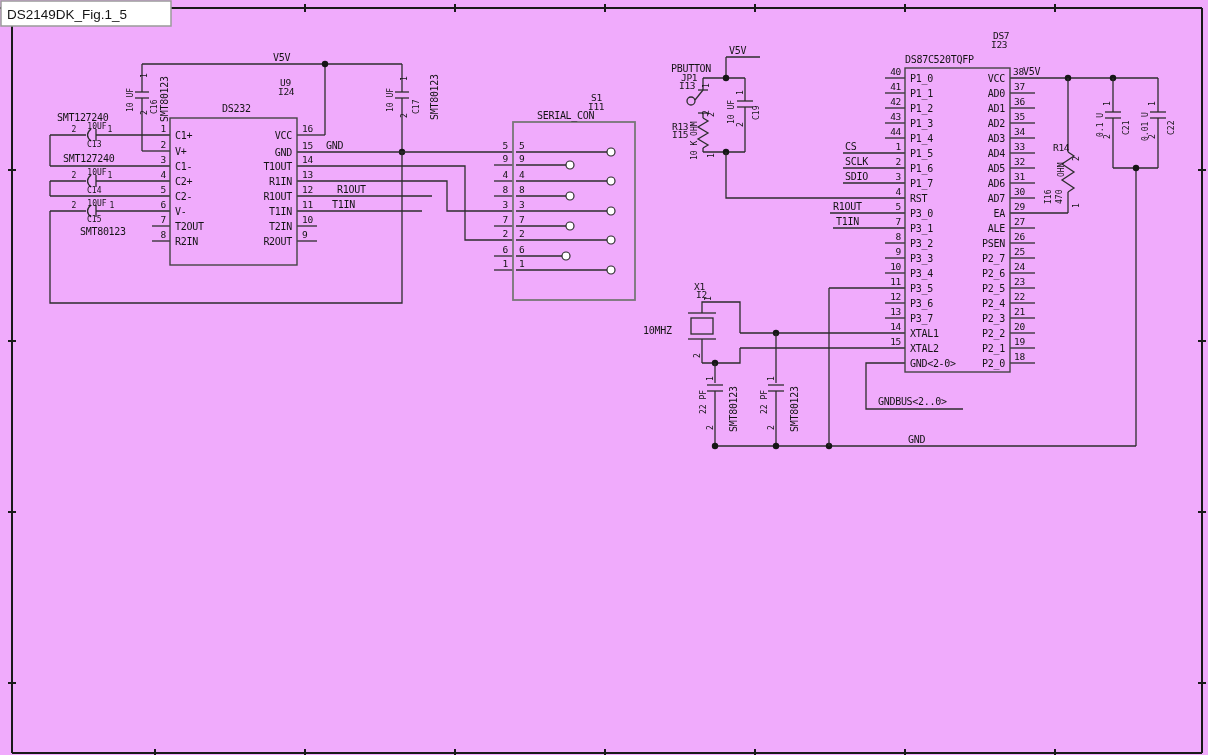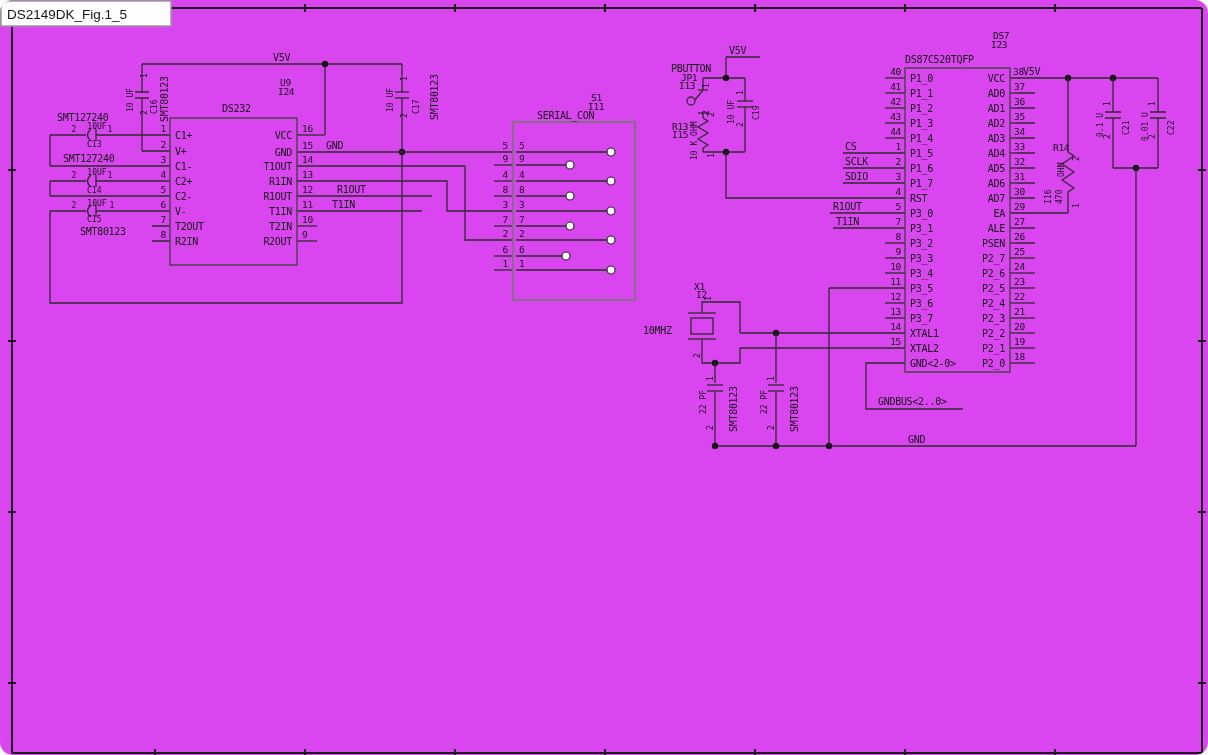--- a/index.html
+++ b/index.html
@@ -1,16 +1,16 @@
 <!DOCTYPE html>
 <html><head>
 <meta charset="utf-8">
 <style>
   html,body{margin:0;padding:0;background:#ffffff;}
-  #stage{position:relative;width:1208px;height:755px;background:#d946ef;overflow:hidden;border-radius:13px;}
+  #stage{position:relative;width:1208px;height:755px;background:#f0abfc;overflow:hidden;}
   svg{position:absolute;left:0;top:0;}
   text{font-family:"DejaVu Sans Mono",monospace;fill:#141414;}
   .t{font-size:10px;letter-spacing:-0.3px;}
   .t9{font-size:9.5px;letter-spacing:-0.3px;}
   .t8{font-size:8px;}
   .ttl{font-family:"Liberation Sans",sans-serif;font-size:13.5px;}
   .w{stroke:#2d2d2d;stroke-width:1.3;fill:none;}
   .wb{stroke:#444;stroke-width:1.4;fill:none;}
   .box{stroke:#777;stroke-width:1.8;fill:none;}
   .frame{stroke:#1a1a1a;stroke-width:2;fill:none;}

